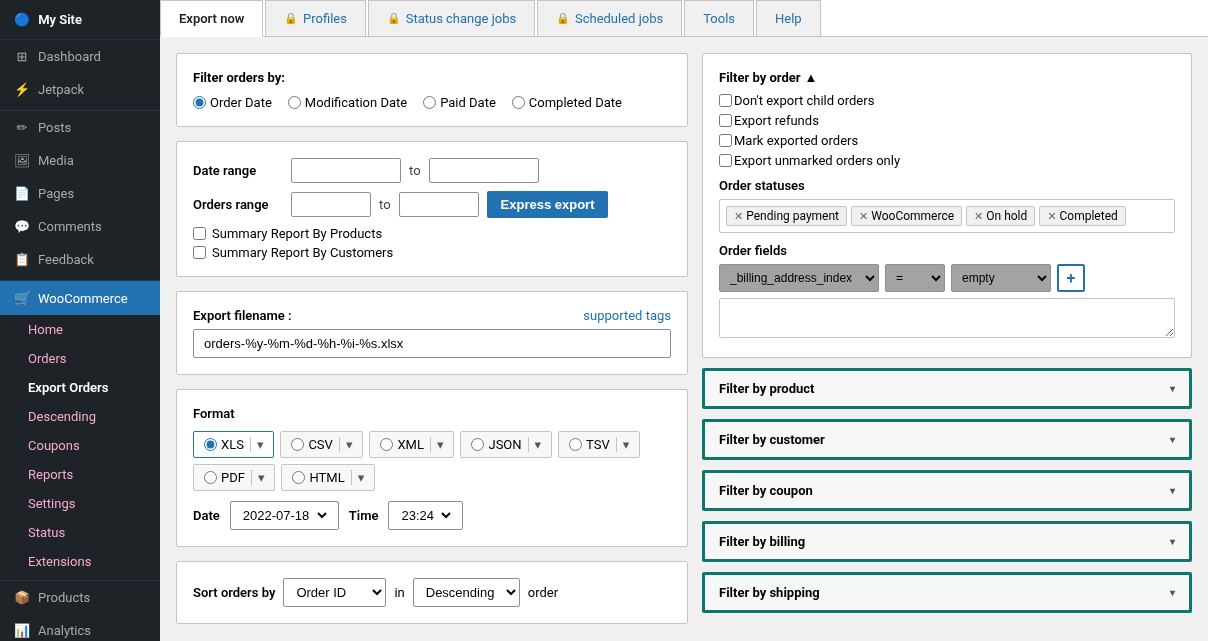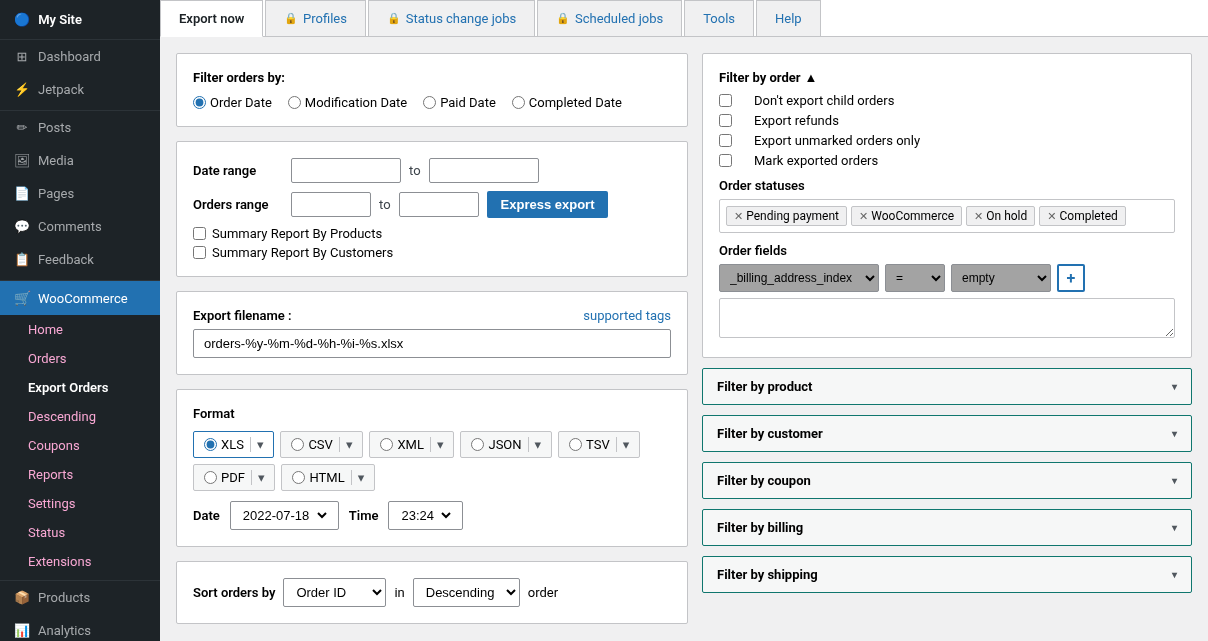--- a/index.html
+++ b/index.html
@@ -73,33 +73,33 @@
     .datetime-select select { border: none; outline: none; background: transparent; font-size: 13px; cursor: pointer; padding-right: 4px; }
 
     
     .sort-row { display: flex; align-items: center; gap: 8px; font-size: 13px; }
     .sort-label { font-weight: 600; }
     .sort-select { border: 1px solid #8c8f94; border-radius: 2px; padding: 5px 8px; font-size: 13px; background: #fff; cursor: pointer; }
 
     
     .filter-order-title { font-weight: 700; font-size: 13px; margin-bottom: 8px; display: flex; align-items: center; gap: 4px; cursor: pointer; }
     .checkbox-list { display: flex; flex-direction: column; gap: 5px; margin-bottom: 10px; }
-    .checkbox-item { display: flex; align-items: center; gap: 22px; font-size: 13px; }
+    .checkbox-item { display: flex; align-items: center; gap: 2px; font-size: 13px; }
     .order-statuses-label { font-weight: 600; font-size: 13px; margin-bottom: 6px; }
     .status-tags { display: flex; flex-wrap: wrap; gap: 4px; border: 1px solid #c3c4c7; border-radius: 2px; padding: 6px; min-height: 34px; background: #fff; }
     .status-tag { display: flex; align-items: center; gap: 3px; background: #f0f0f1; border: 1px solid #c3c4c7; border-radius: 2px; padding: 2px 7px; font-size: 12px; cursor: pointer; }
     .status-tag .remove { color: #666; font-size: 11px; }
     .custom-fields-label { font-weight: 600; font-size: 13px; margin: 10px 0 6px; }
     .custom-fields-row { display: flex; align-items: center; gap: 6px; }
     .cf-select { border: 1px solid #8c8f94; border-radius: 2px; padding: 5px 6px; font-size: 12px; background: #a3a3a3; }
     .cf-add-btn { background: #fff; border: 2px solid #2271b1; color: #2271b1; border-radius: 2px; width: 28px; height: 28px; display: flex; align-items: center; justify-content: center; cursor: pointer; font-size: 16px; font-weight: 600; }
     .cf-textarea { width: 100%; border: 1px solid #c3c4c7; border-radius: 2px; padding: 6px; font-size: 12px; height: 40px; resize: vertical; margin-top: 6px; background: #fff; }
 
     
-    .filter-collapsible { background: #f6f7f7; border: 1px solid #0f766e; border-radius: 2px; padding: 10px 14px; cursor: pointer; display: flex; align-items: center; justify-content: space-between; font-weight: 700; font-size: 13px; }
+    .filter-collapsible { background: #f6f7f7; border: 3px solid #0f766e; border-radius: 2px; padding: 10px 14px; cursor: pointer; display: flex; align-items: center; justify-content: space-between; font-weight: 700; font-size: 13px; }
     .filter-collapsible .arrow { font-size: 10px; color: #50575e; }
 
     select { appearance: auto; }
   </style>
 </head>
 <body>
 
 <div id="sidebar">
   <div class="sidebar-logo">
     <span>🔵</span>
@@ -334,25 +334,25 @@
           <label class="checkbox-item">
             <input type="checkbox" style="">
             <span>Don't export child orders</span>
           </label>
           <label class="checkbox-item">
             <input type="checkbox" style="">
             <span>Export refunds</span>
           </label>
           <label class="checkbox-item">
             <input type="checkbox" style="">
-            <span>Export unmarked orders only</span>
+            <span>Mark exported orders</span>
           </label>
           <label class="checkbox-item">
             <input type="checkbox" style="">
-            <span>Mark exported orders</span>
+            <span>Export unmarked orders only</span>
           </label>
         </div>
 
         <div class="order-statuses-label">Order statuses</div>
         <div class="status-tags">
           <span class="status-tag">
             <span class="remove">✕</span>
             <span>Pending payment</span>
           </span>
           <span class="status-tag">

